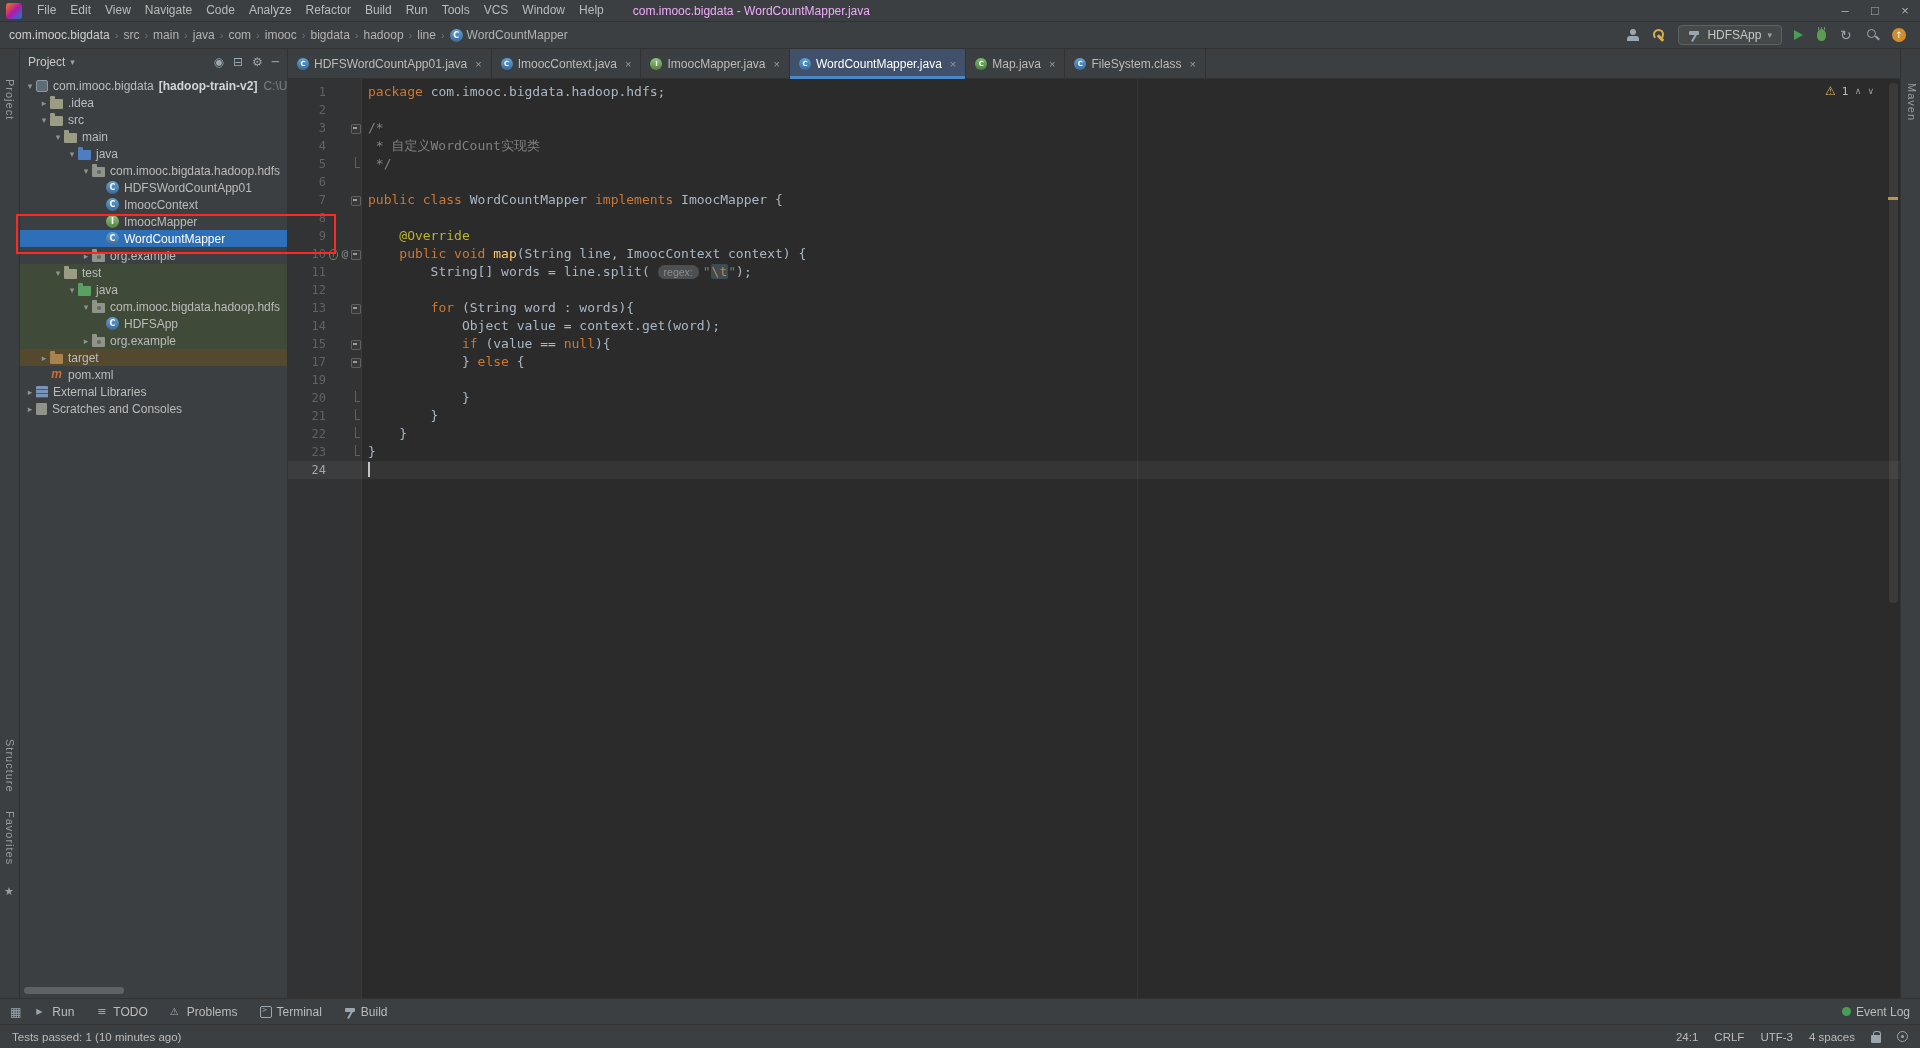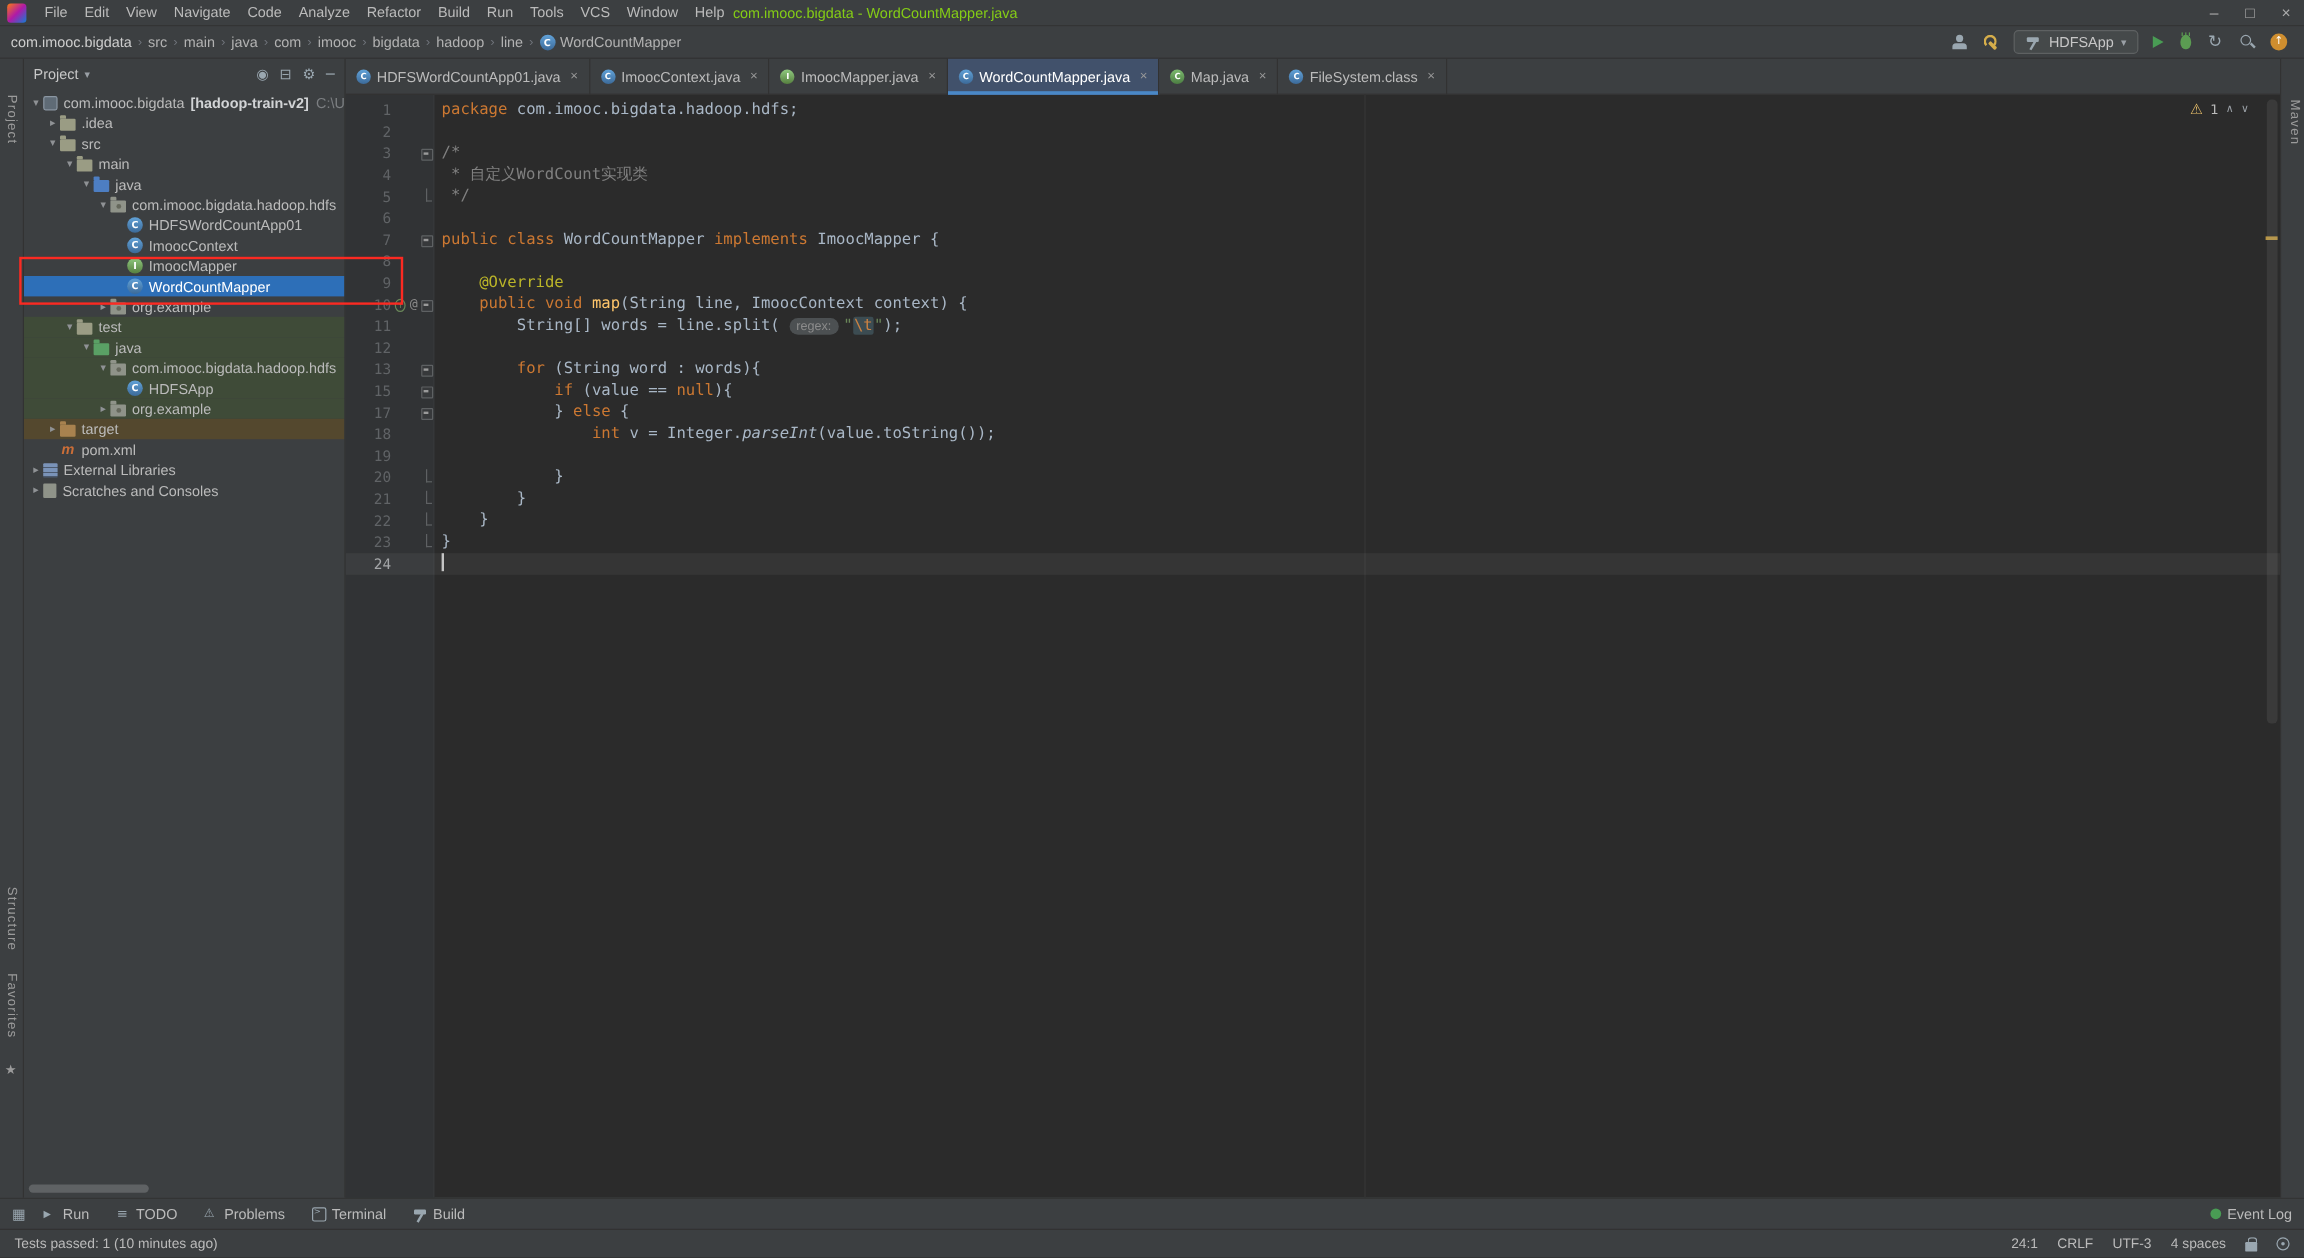--- a/index.html
+++ b/index.html
@@ -6,21 +6,21 @@
   html,body{width:1920px;height:1048px;overflow:hidden;background:#2b2b2b;
     font-family:"Liberation Sans","DejaVu Sans",sans-serif;font-size:12px;color:#bbbbbb}
   #app{position:relative;width:1920px;height:1048px;display:flex;flex-direction:column;background:#3c3f41}
 
   
   .titlebar{height:22px;flex:none;display:flex;align-items:center;background:#3c3f41;border-bottom:1px solid #323232}
   .logo{width:16px;height:16px;border-radius:3px;margin:0 8px 0 6px;flex:none;
     background:linear-gradient(135deg,#f97a12 0%,#b01aa7 50%,#107fd5 100%)}
   .menubar{display:flex}
   .menu-item{padding:0 7px;line-height:25px;color:#bbbbbb;cursor:default}
-  .win-title{color:#84cc16;white-space:nowrap}
+  .win-title{color:#f0abfc;margin-left:22px;white-space:nowrap}
   .win-controls{margin-left:auto;display:flex}
   .win-btn{width:30px;text-align:center;line-height:25px;color:#adadad;font-size:13px}
 
   
   .navbar{height:27px;flex:none;display:flex;align-items:center;background:#3c3f41;border-bottom:1px solid #323232;padding-left:8px}
   .breadcrumbs{display:flex;align-items:center;white-space:nowrap}
   .crumb{color:#b2b2b2;padding:0 1px}
   .crumb.first{color:#cdcdcd}
   .crumb-sep{color:#6f737a;padding:0 4px;font-size:11px}
   .crumb-final{display:flex;align-items:center;gap:4px}
@@ -471,37 +471,37 @@
               <span class="gicons" data-name="gutter-icon-area"></span>
               <span class="fold-col" data-name="fold-column"></span>
               <span class="code" data-name="code-text"></span>
             </div>
             <div class="code-line" data-name="code-line-13">
               <span class="ln" data-name="line-number">13</span>
               <span class="gicons" data-name="gutter-icon-area"></span>
               <span class="fold-col fo" data-name="fold-toggle-icon"></span>
               <span class="code" data-name="code-text"><span class="tok-pl" data-name="code-token">        </span><span class="tok-kw" data-name="code-token">for</span><span class="tok-pl" data-name="code-token"> (String word : words){</span></span>
             </div>
+            <div class="code-line" data-name="code-line-14">
+              <span class="ln" data-name="line-number">14</span>
+              <span class="gicons" data-name="gutter-icon-area"></span>
+              <span class="fold-col" data-name="fold-column"></span>
+              <span class="code" data-name="code-text"><span class="tok-pl" data-name="code-token">            Object value = context.get(word);</span></span>
+            </div>
             <div class="code-line" data-name="code-line-15">
               <span class="ln" data-name="line-number">15</span>
               <span class="gicons" data-name="gutter-icon-area"></span>
               <span class="fold-col fo" data-name="fold-toggle-icon"></span>
               <span class="code" data-name="code-text"><span class="tok-pl" data-name="code-token">            </span><span class="tok-kw" data-name="code-token">if</span><span class="tok-pl" data-name="code-token"> (value == </span><span class="tok-kw" data-name="code-token">null</span><span class="tok-pl" data-name="code-token">){</span></span>
             </div>
             <div class="code-line" data-name="code-line-17">
               <span class="ln" data-name="line-number">17</span>
               <span class="gicons" data-name="gutter-icon-area"></span>
               <span class="fold-col fo" data-name="fold-toggle-icon"></span>
               <span class="code" data-name="code-text"><span class="tok-pl" data-name="code-token">            } </span><span class="tok-kw" data-name="code-token">else</span><span class="tok-pl" data-name="code-token"> {</span></span>
-            </div>
-            <div class="code-line" data-name="code-line-18">
-              <span class="ln" data-name="line-number">18</span>
-              <span class="gicons" data-name="gutter-icon-area"></span>
-              <span class="fold-col" data-name="fold-column"></span>
-              <span class="code" data-name="code-text"><span class="tok-pl" data-name="code-token">                </span><span class="tok-kw" data-name="code-token">int</span><span class="tok-pl" data-name="code-token"> v = Integer.</span><span class="tok-smth" data-name="code-token">parseInt</span><span class="tok-pl" data-name="code-token">(value.toString());</span></span>
             </div>
             <div class="code-line" data-name="code-line-19">
               <span class="ln" data-name="line-number">19</span>
               <span class="gicons" data-name="gutter-icon-area"></span>
               <span class="fold-col" data-name="fold-column"></span>
             </div>
             <div class="code-line" data-name="code-line-20">
               <span class="ln" data-name="line-number">20</span>
               <span class="gicons" data-name="gutter-icon-area"></span>
               <span class="fold-col fe" data-name="fold-toggle-icon"></span>

